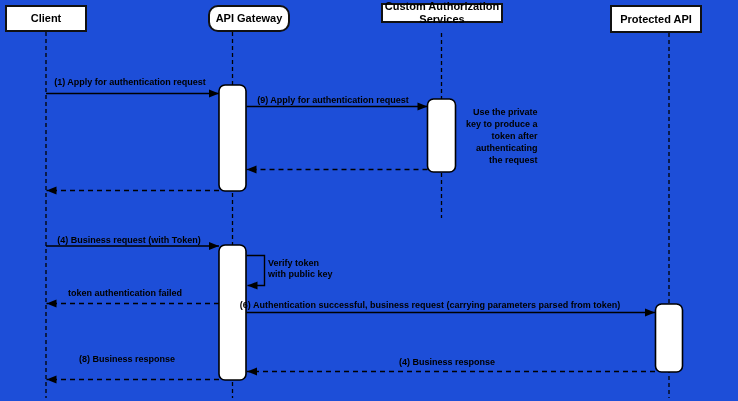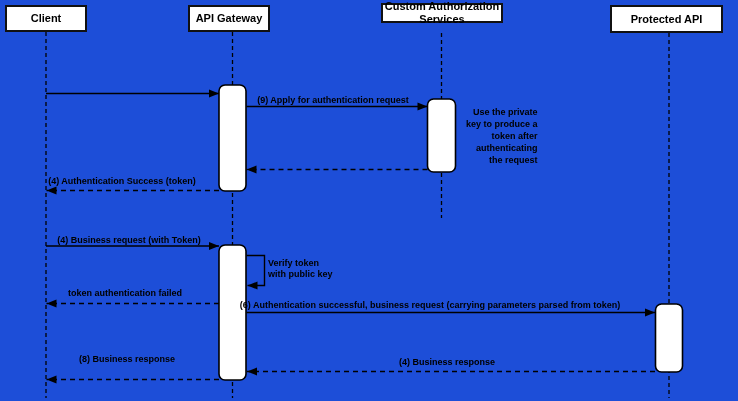--- a/index.html
+++ b/index.html
@@ -23,23 +23,23 @@
     display: flex;
     align-items: center;
     justify-content: center;
     text-align: center;
     font-weight: bold;
     font-size: 11px;
     line-height: 13px;
     white-space: pre-line;
   }
   .actor-client    { left: 5px;   top: 5px; width: 82px;  height: 27px; }
-  .actor-gateway   { left: 188px; top: 5px; width: 82px;  height: 27px; }
+  .actor-gateway   { left: 208px; top: 5px; width: 82px;  height: 27px; border-radius: 10px; }
   .actor-custom    { left: 381px; top: 3px; width: 122px; height: 20px; }
-  .actor-protected { left: 610px; top: 5px; width: 113px; height: 28px; }
+  .actor-protected { left: 610px; top: 5px; width: 92px; height: 28px; }
 
   
   .msg-label {
     position: absolute;
     transform: translateX(-50%);
     white-space: nowrap;
     font-weight: bold;
     font-size: 9px;
     line-height: 10px;
   }
@@ -96,22 +96,22 @@
     <line x1="655" y1="371.5" x2="247" y2="371.5" stroke="#000" stroke-width="1.4" stroke-dasharray="5 4" marker-end="url(#arrow)"></line>
     <line x1="219" y1="379.5" x2="46.5" y2="379.5" stroke="#000" stroke-width="1.4" stroke-dasharray="5 4" marker-end="url(#arrow)"></line>
   </svg>
 
   <div class="actor actor-client">Client</div>
   <div class="actor actor-gateway">API Gateway</div>
   <div class="actor actor-custom">Custom Authorization
 Services</div>
   <div class="actor actor-protected">Protected API</div>
 
+  <div class="msg-label lbl-1">(1) Apply for authentication request</div>
   <div class="msg-label lbl-2">(9) Apply for authentication request</div>
-  <div class="msg-label lbl-4">(4) Authentication Success (token)</div>
   <div class="msg-label lbl-5">(4) Business request (with Token)</div>
   <div class="free-label self-label">Verify token
 with public key</div>
   <div class="msg-label lbl-7">token authentication failed</div>
   <div class="msg-label lbl-8">(6) Authentication successful, business request (carrying parameters parsed from token)</div>
   <div class="msg-label lbl-9">(4) Business response</div>
   <div class="msg-label lbl-10">(8) Business response</div>
 
   <div class="free-label note-label">Use the private
 key to produce a

